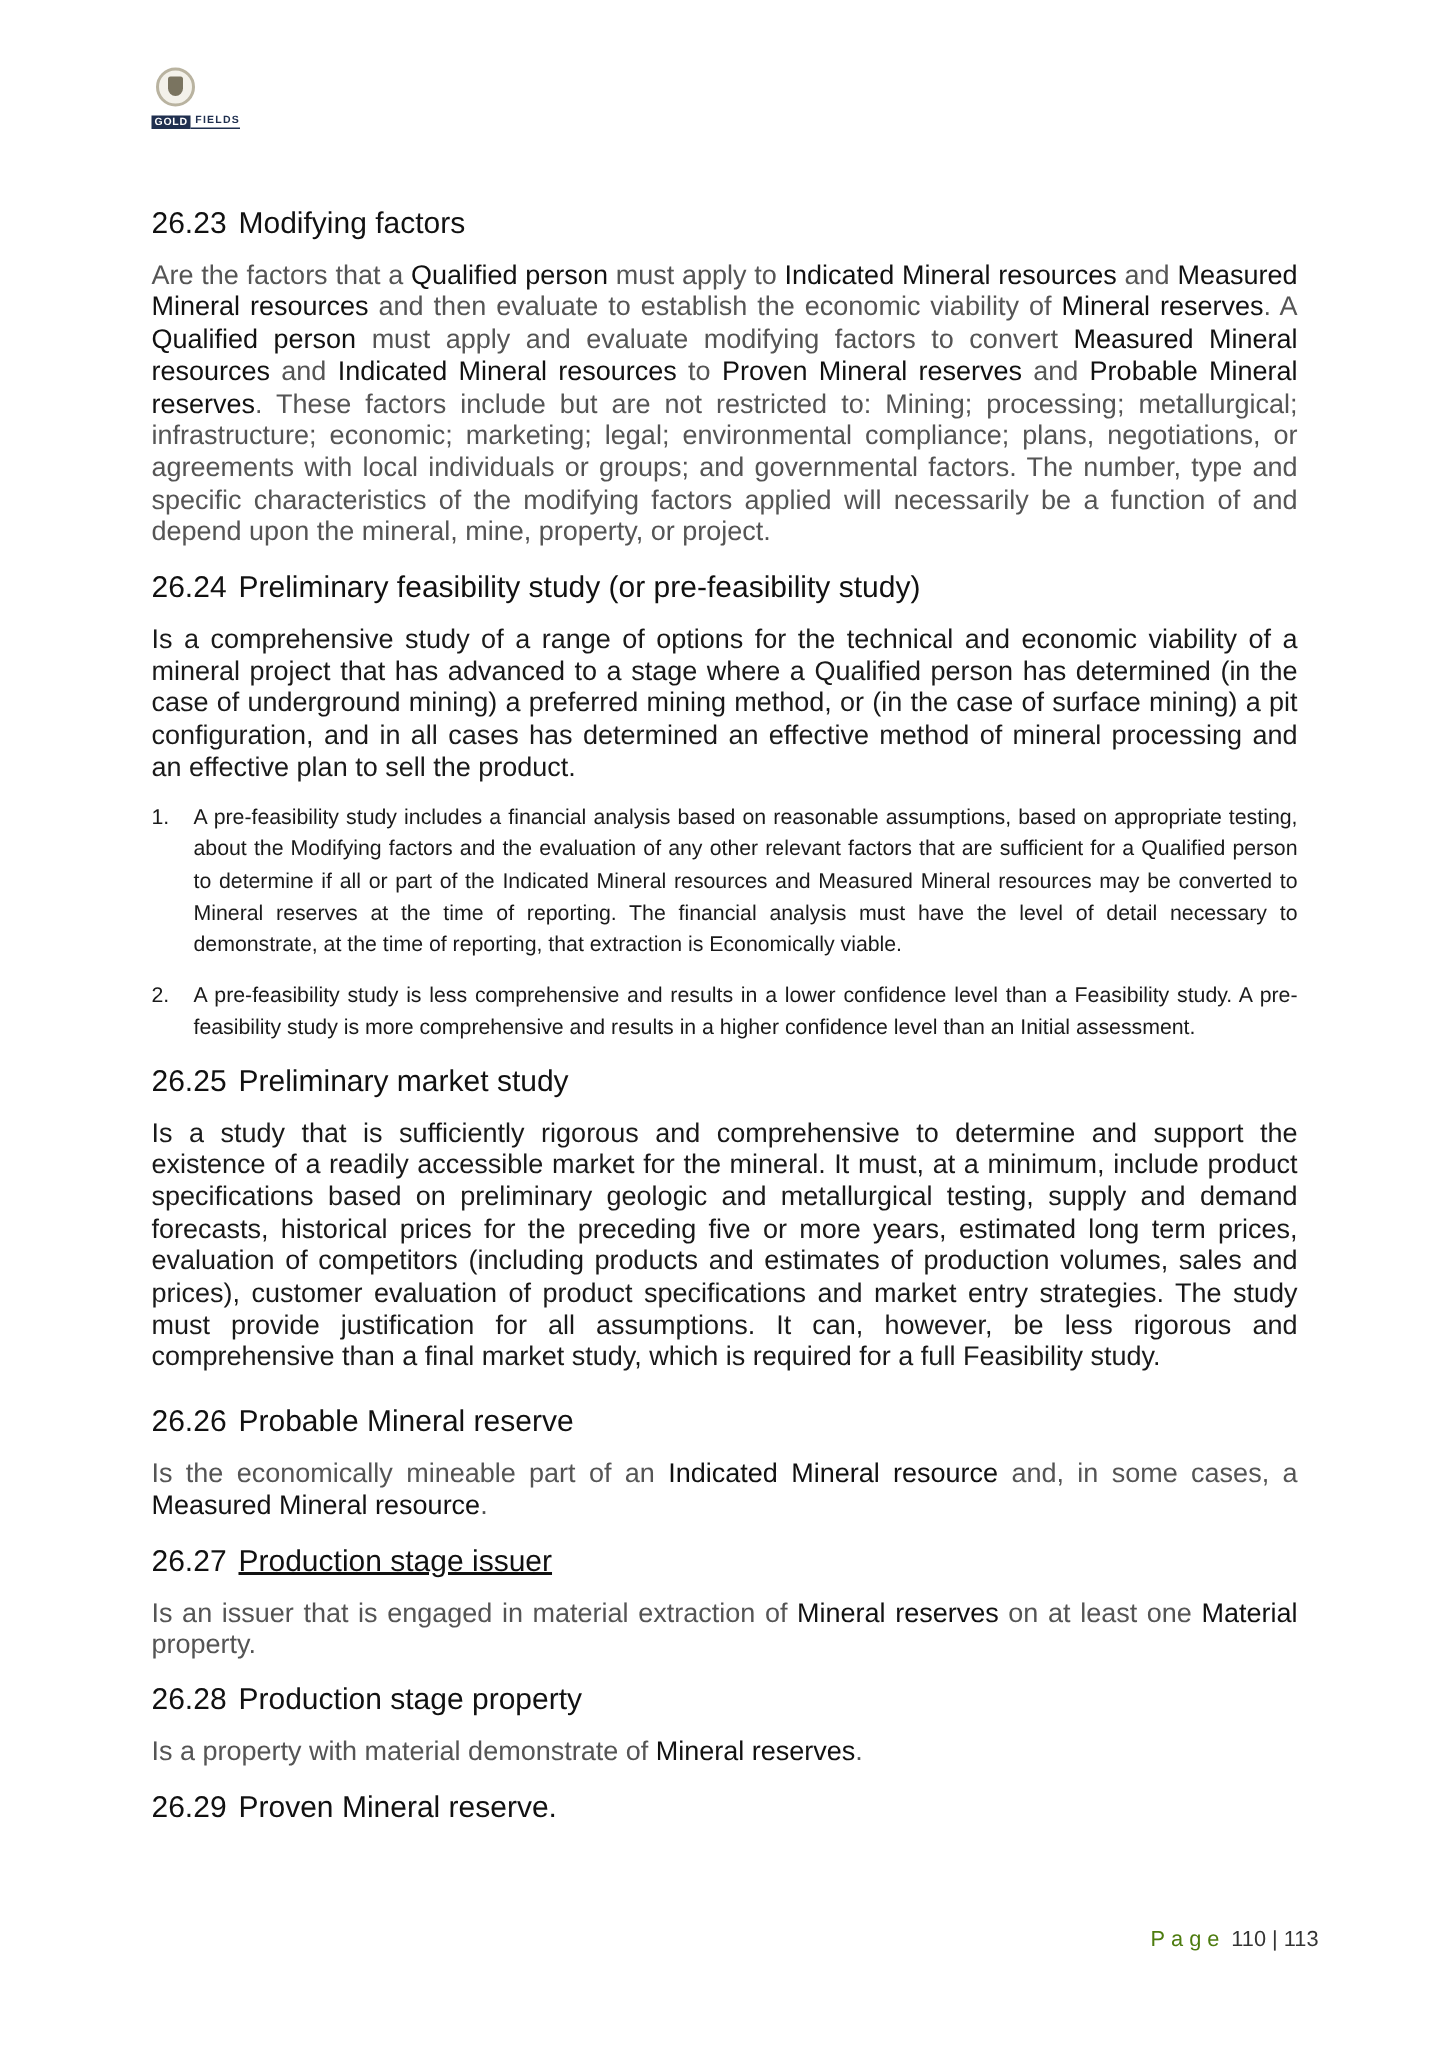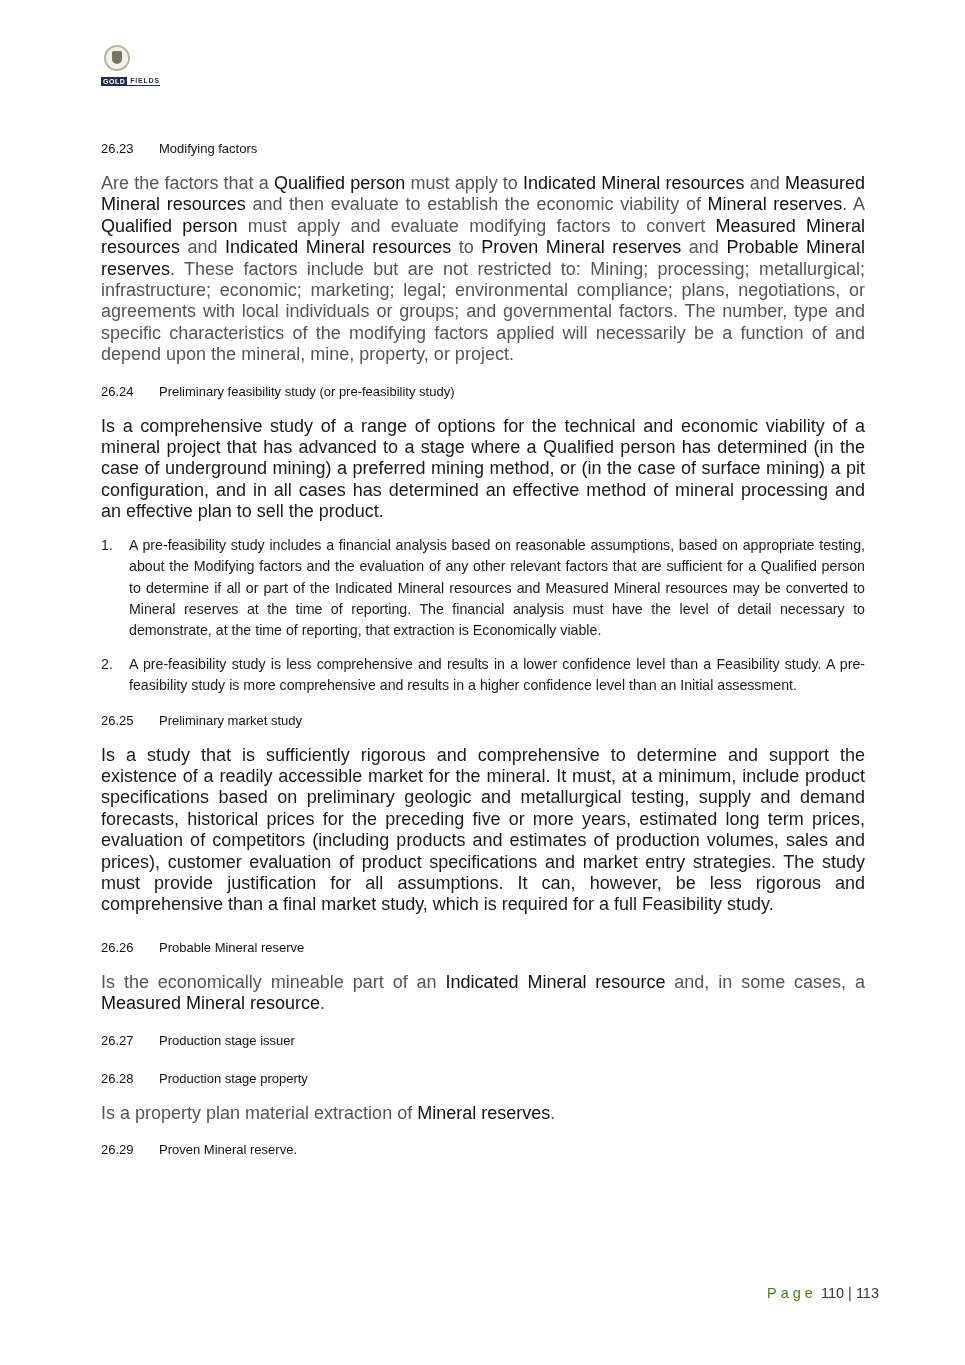--- a/index.html
+++ b/index.html
@@ -9,21 +9,21 @@
   .logo-emblem { position: absolute; left: 3px; top: 0; width: 26px; height: 26px; border-radius: 50%;
                  border: 2px solid #b9b3a0; box-sizing: border-box; background: #f3f1ea; }
   .logo-emblem::after { content: ""; position: absolute; left: 6px; top: 4px; width: 10px; height: 13px;
                  background: #7a7460; border-radius: 2px 2px 6px 6px; }
   .logo-bar { position: absolute; left: 0; top: 31px; width: 66px; height: 10px; display: flex; align-items: center; }
   .logo-gold { background: #1f2f4f; color: #fff; font-size: 7px; font-weight: bold; letter-spacing: 0.5px;
                padding: 0 2px; height: 9px; line-height: 9px; }
   .logo-fields { color: #1f2f4f; font-size: 7px; font-weight: bold; letter-spacing: 0.8px; padding-left: 3px;
                height: 9px; line-height: 9px; border-bottom: 1px solid #1f2f4f; }
   .content { position: absolute; left: 101px; top: 137px; width: 764px; }
-  h2 { font-weight: normal; font-size: 13px; margin: 0; height: 24px; line-height: 24px; color: #111; }
+  h2 { font-weight: normal; font-size: 20px; margin: 0; height: 24px; line-height: 24px; color: #111; }
   h2 .num { display: inline-block; width: 58px; }
   p { margin: 0; font-size: 18px; line-height: 21.4px; text-align: justify; color: #555; }
   p.dark { color: #1a1a1a; }
   .t { color: #111; }
   ol { margin: 0; padding: 0; list-style: none; }
   ol li { position: relative; padding-left: 28px; font-size: 14.2px; line-height: 21.4px; text-align: justify; color: #1a1a1a; }
   ol li .n { position: absolute; left: 0; top: 0; }
   .footer { position: absolute; right: 86px; top: 1285px; font-size: 14.5px; color: #333; }
   .footer .pg { color: #4d7c0f; letter-spacing: 4px; margin-right: 4px; }
 </style>
@@ -49,24 +49,25 @@
     <li><span class="n">1.</span><span>A pre-feasibility study includes a financial analysis based on reasonable assumptions, based on appropriate testing, about the Modifying factors and the evaluation of any other relevant factors that are sufficient for a Qualified person to determine if all or part of the Indicated Mineral resources and Measured Mineral resources may be converted to Mineral reserves at the time of reporting. The financial analysis must have the level of detail necessary to demonstrate, at the time of reporting, that extraction is Economically viable.</span></li>
     <li style="margin-top:12px;"><span class="n">2.</span><span>A pre-feasibility study is less comprehensive and results in a lower confidence level than a Feasibility study. A pre-feasibility study is more comprehensive and results in a higher confidence level than an Initial assessment.</span></li>
   </ol>
 
   <h2 style="margin-top:12px;"><span class="num">26.25</span><span>Preliminary market study</span></h2>
   <p class="dark" style="margin-top:12px;">Is a study that is sufficiently rigorous and comprehensive to determine and support the existence of a readily accessible market for the mineral. It must, at a minimum, include product specifications based on preliminary geologic and metallurgical testing, supply and demand forecasts, historical prices for the preceding five or more years, estimated long term prices, evaluation of competitors (including products and estimates of production volumes, sales and prices), customer evaluation of product specifications and market entry strategies. The study must provide justification for all assumptions. It can, however, be less rigorous and comprehensive than a final market study, which is required for a full Feasibility study.</p>
 
   <h2 style="margin-top:20px;"><span class="num">26.26</span><span>Probable Mineral reserve</span></h2>
   <p style="margin-top:12px;"><span>Is the economically mineable part of an </span><span class="t">Indicated Mineral resource</span><span> and, in some cases, a </span><span class="t">Measured Mineral resource</span><span>.</span></p>
 
-  <h2 style="margin-top:14px;"><span class="num">26.27</span><span>Production stage issuer</span></h2>
+  <h2 style="margin-top:14px;text-decoration:underline;"><span class="num">26.27</span><span>Production stage issuer</span></h2>
+  <p style="margin-top:12px;"><span>Is an issuer that is engaged in material extraction of </span><span class="t">Mineral reserves</span><span> on at least one </span><span class="t">Material</span><span> property.</span></p>
 
   <h2 style="margin-top:14px;"><span class="num">26.28</span><span>Production stage property</span></h2>
-  <p style="margin-top:12px;"><span>Is a property plan material extraction of </span><span class="t">Mineral reserves</span><span>.</span></p>
+  <p style="margin-top:12px;"><span>Is a property with material demonstrate of </span><span class="t">Mineral reserves</span><span>.</span></p>
 
   <h2 style="margin-top:14px;"><span class="num">26.29</span><span>Proven Mineral reserve.</span></h2>
 </div>
 
 <div class="footer">
   <span class="pg">Page</span><span>110</span>
   <span>|</span>
   <span>113</span>
 </div>
 

